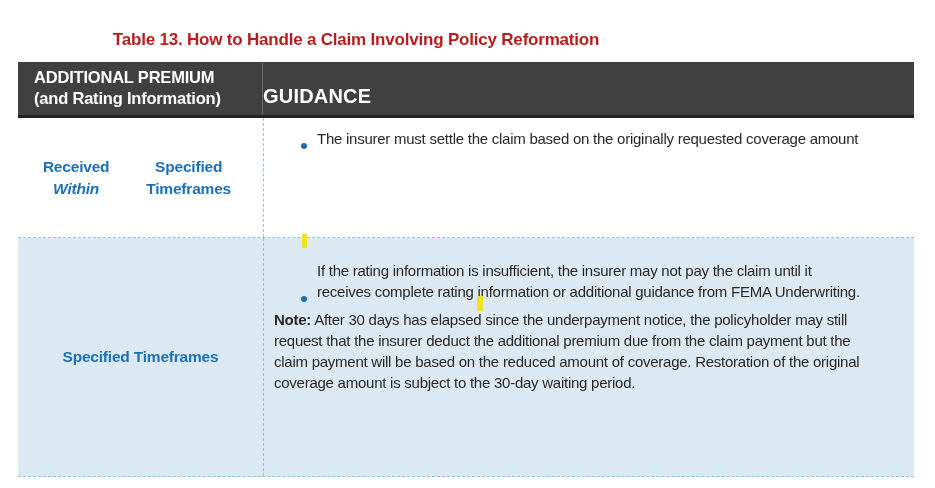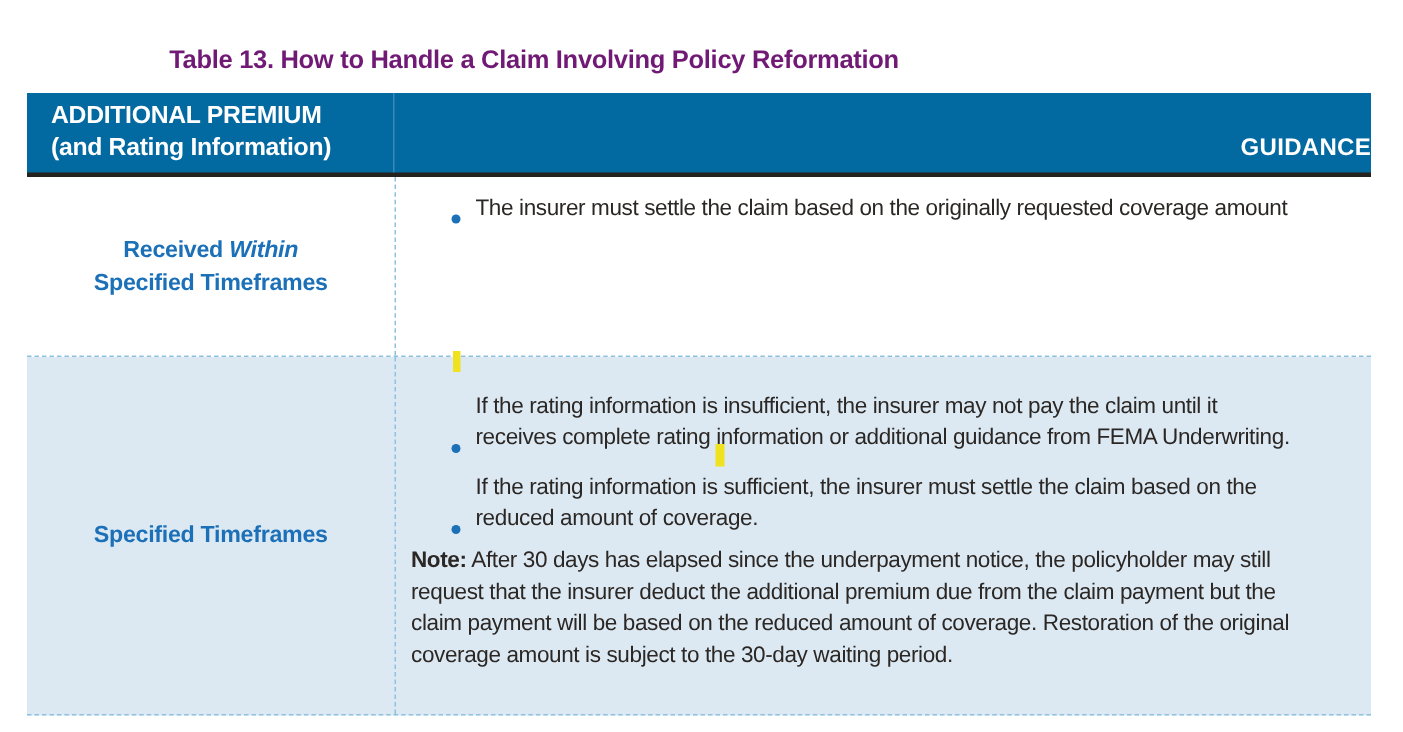--- a/index.html
+++ b/index.html
@@ -14,32 +14,32 @@
     overflow: hidden;
   }
   .doc-title {
     position: absolute;
     top: 30px;
     left: 0;
     width: 712px;
     text-align: center;
     font-size: 17px;
     font-weight: bold;
-    color: #701a75;
+    color: #b91c1c;
     letter-spacing: -0.2px;
   }
   .table {
     position: absolute;
     left: 18px;
     top: 62px;
     width: 896px;
   }
   .header-row {
     display: flex;
-    background: #0369a1;
+    background: #404040;
     border-bottom: 3px solid #26221e;
     height: 56px;
   }
   .header-cell-left {
     width: 245px;
     flex: none;
     display: flex;
     flex-direction: column;
     justify-content: center;
     padding: 4px 8px 5px 16px;
@@ -47,38 +47,38 @@
     font-weight: bold;
     font-size: 16.5px;
     line-height: 21px;
     letter-spacing: -0.2px;
     border-right: 1px solid rgba(255,255,255,0.22);
   }
   .header-cell-right {
     flex: 1;
     display: flex;
     align-items: flex-end;
-    justify-content: flex-end;
+    justify-content: flex-start;
     padding-bottom: 7px;
     color: #ffffff;
     font-weight: bold;
-    font-size: 16px;
+    font-size: 20px;
     letter-spacing: 0.2px;
   }
   .body-row {
     display: flex;
     border-bottom: 1px dashed #8ec1de;
   }
   .row-1 { background: #ffffff; height: 120px; }
   .row-2 { background: #dce9f3; height: 239px; }
   .label-cell {
     width: 245px;
     flex: none;
     display: flex;
-    flex-direction: column;
+    flex-direction: row;
     justify-content: center;
     align-items: center;
     text-align: center;
     color: #1c70b7;
     font-weight: bold;
     font-size: 15.5px;
     line-height: 22px;
     letter-spacing: -0.2px;
     padding: 4px 10px;
   }
@@ -151,24 +151,20 @@
 
     <div class="body-row row-2">
       <div class="label-cell">
         <span>Specified Timeframes</span>
       </div>
       <div class="content-cell">
         <div class="bullet-item">
           <span class="bullet-dot"></span>
           <span class="bullet-text">If the rating information is insufficient, the insurer may not pay the claim until it receives complete rating information or additional guidance from FEMA Underwriting.</span>
         </div>
-        <div class="bullet-item">
-          <span class="bullet-dot"></span>
-          <span class="bullet-text">If the rating information is sufficient, the insurer must settle the claim based on the reduced amount of coverage.</span>
-        </div>
         <div class="note-para">
           <b>Note:</b>
           <span>After 30 days has elapsed since the underpayment notice, the policyholder may still request that the insurer deduct the additional premium due from the claim payment but the claim payment will be based on the reduced amount of coverage. Restoration of the original coverage amount is subject to the 30-day waiting period.</span>
         </div>
       </div>
     </div>
 
   </div>
 
   <div class="highlight-mark mark-1"></div>

